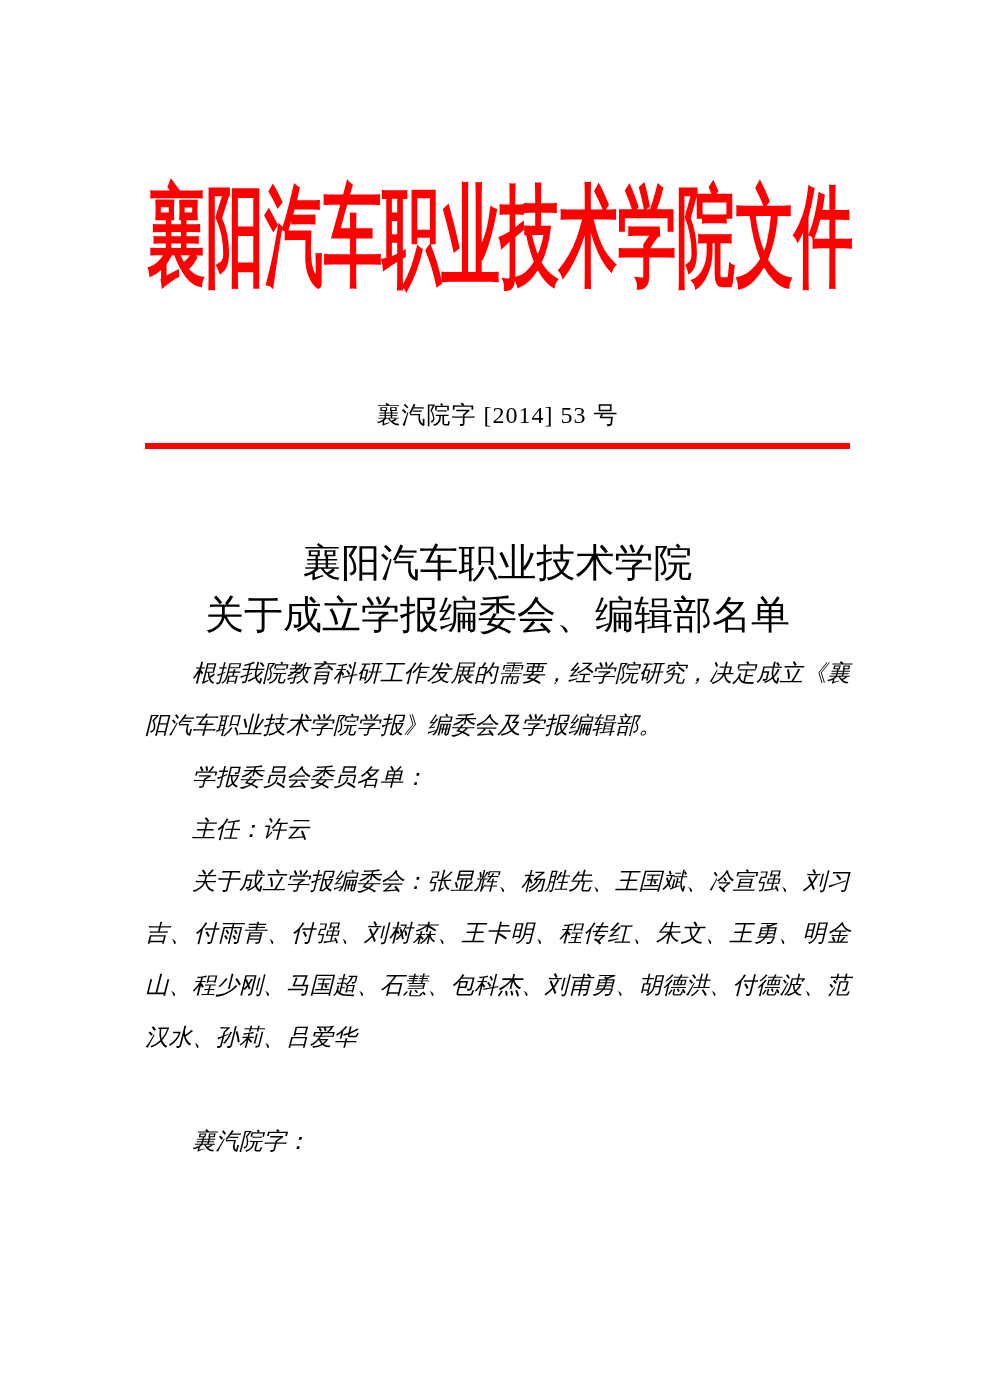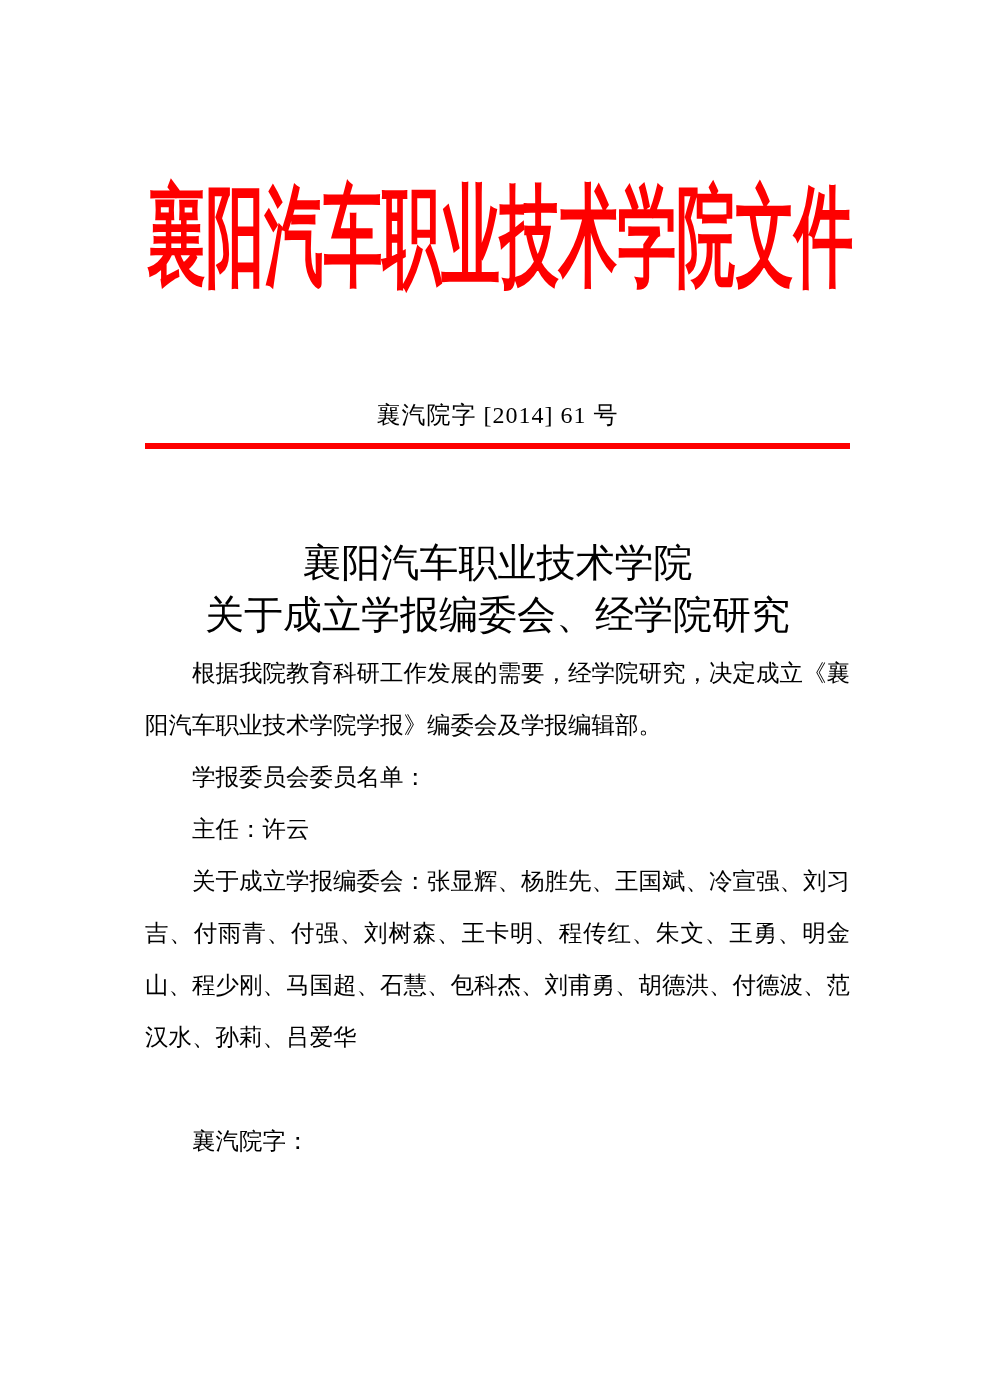--- a/index.html
+++ b/index.html
@@ -56,38 +56,38 @@
   .body-text {
     margin-top: 6px;
     font-size: 23.5px;
     line-height: 52px;
     text-align: justify;
   }
   .para {
     margin: 0;
     min-height: 52px;
   }
-  .para.indent { text-indent: 2em; }
+  .para.indent { text-indent: 2em; font-style: italic; }
 </style>
 </head>
 <body>
 
 <div class="page">
 
   <h1 class="red-header">襄阳汽车职业技术学院文件</h1>
 
   <div class="content">
 
-    <div class="doc-number">襄汽院字 [2014] 61 号</div>
+    <div class="doc-number">襄汽院字 [2014] 53 号</div>
 
     <div class="red-line"></div>
 
     <div class="doc-title">
       <div>襄阳汽车职业技术学院</div>
-      <div>关于成立学报编委会、经学院研究</div>
+      <div>关于成立学报编委会、编辑部名单</div>
     </div>
 
     <div class="body-text">
       <p class="para indent">根据我院教育科研工作发展的需要，经学院研究，决定成立《襄阳汽车职业技术学院学报》编委会及学报编辑部。</p>
       <p class="para indent">学报委员会委员名单：</p>
       <p class="para indent">主任：许云</p>
       <p class="para indent">关于成立学报编委会：张显辉、杨胜先、王国斌、冷宣强、刘习吉、付雨青、付强、刘树森、王卡明、程传红、朱文、王勇、明金山、程少刚、马国超、石慧、包科杰、刘甫勇、胡德洪、付德波、范汉水、孙莉、吕爱华</p>
       <p class="para"></p>
       <p class="para indent">襄汽院字：</p>
     </div>

